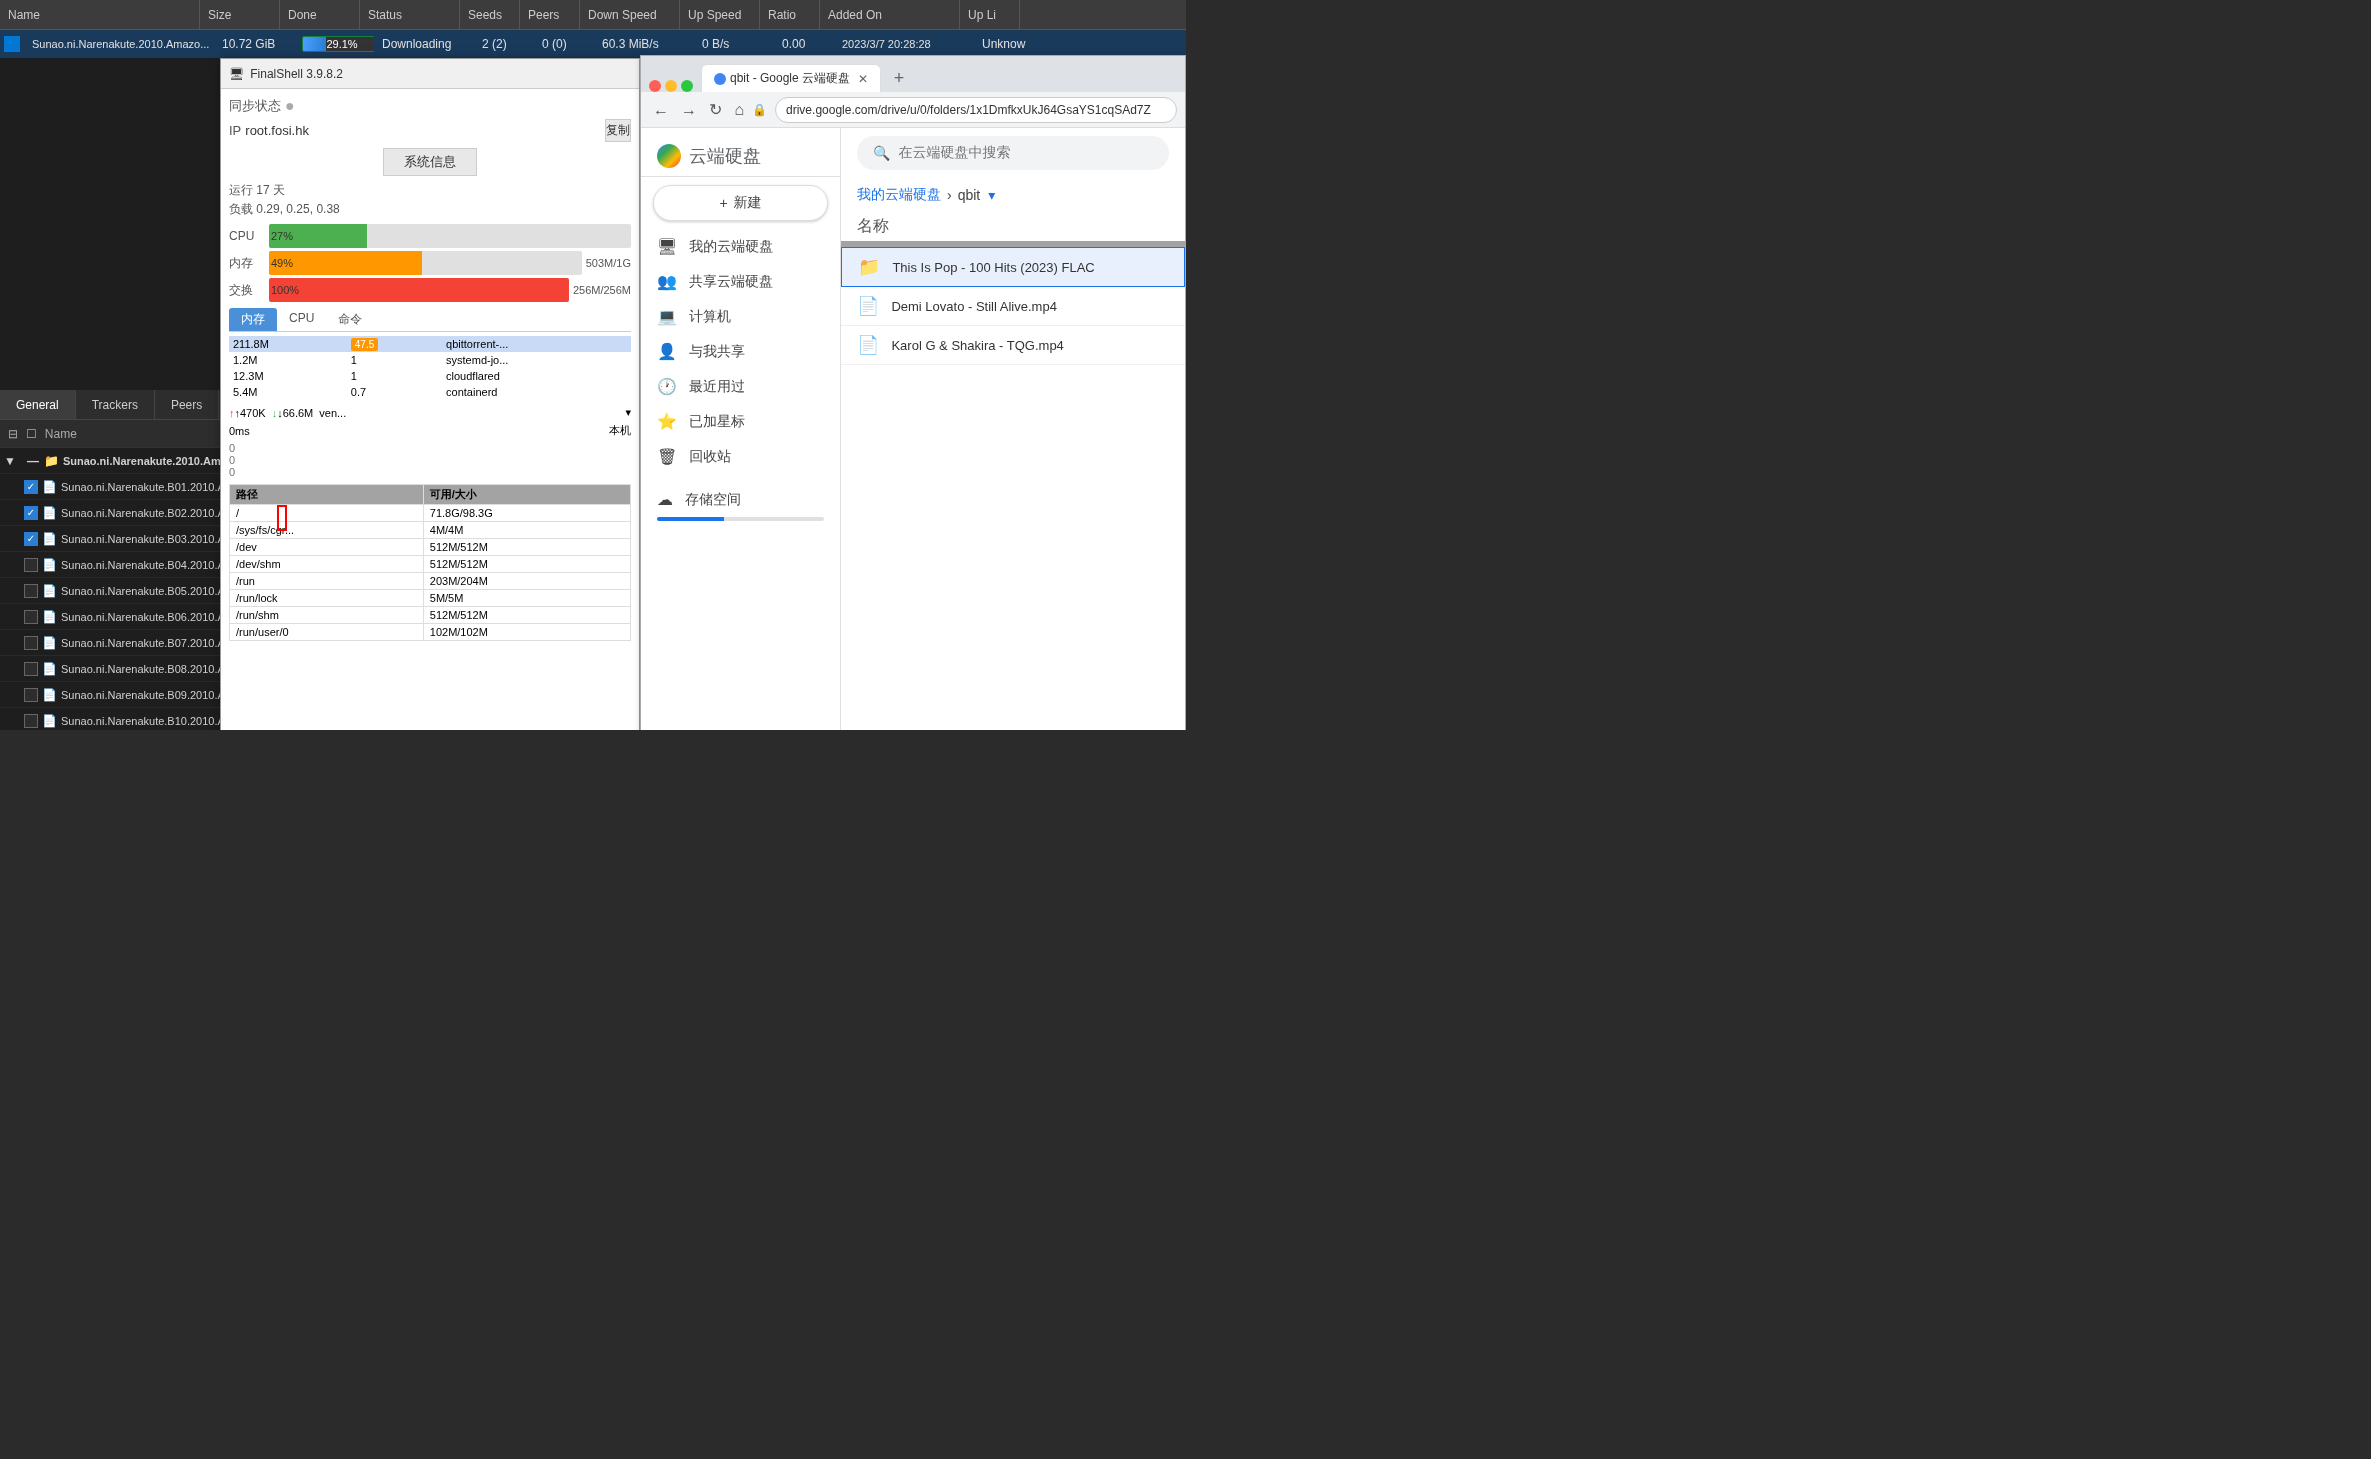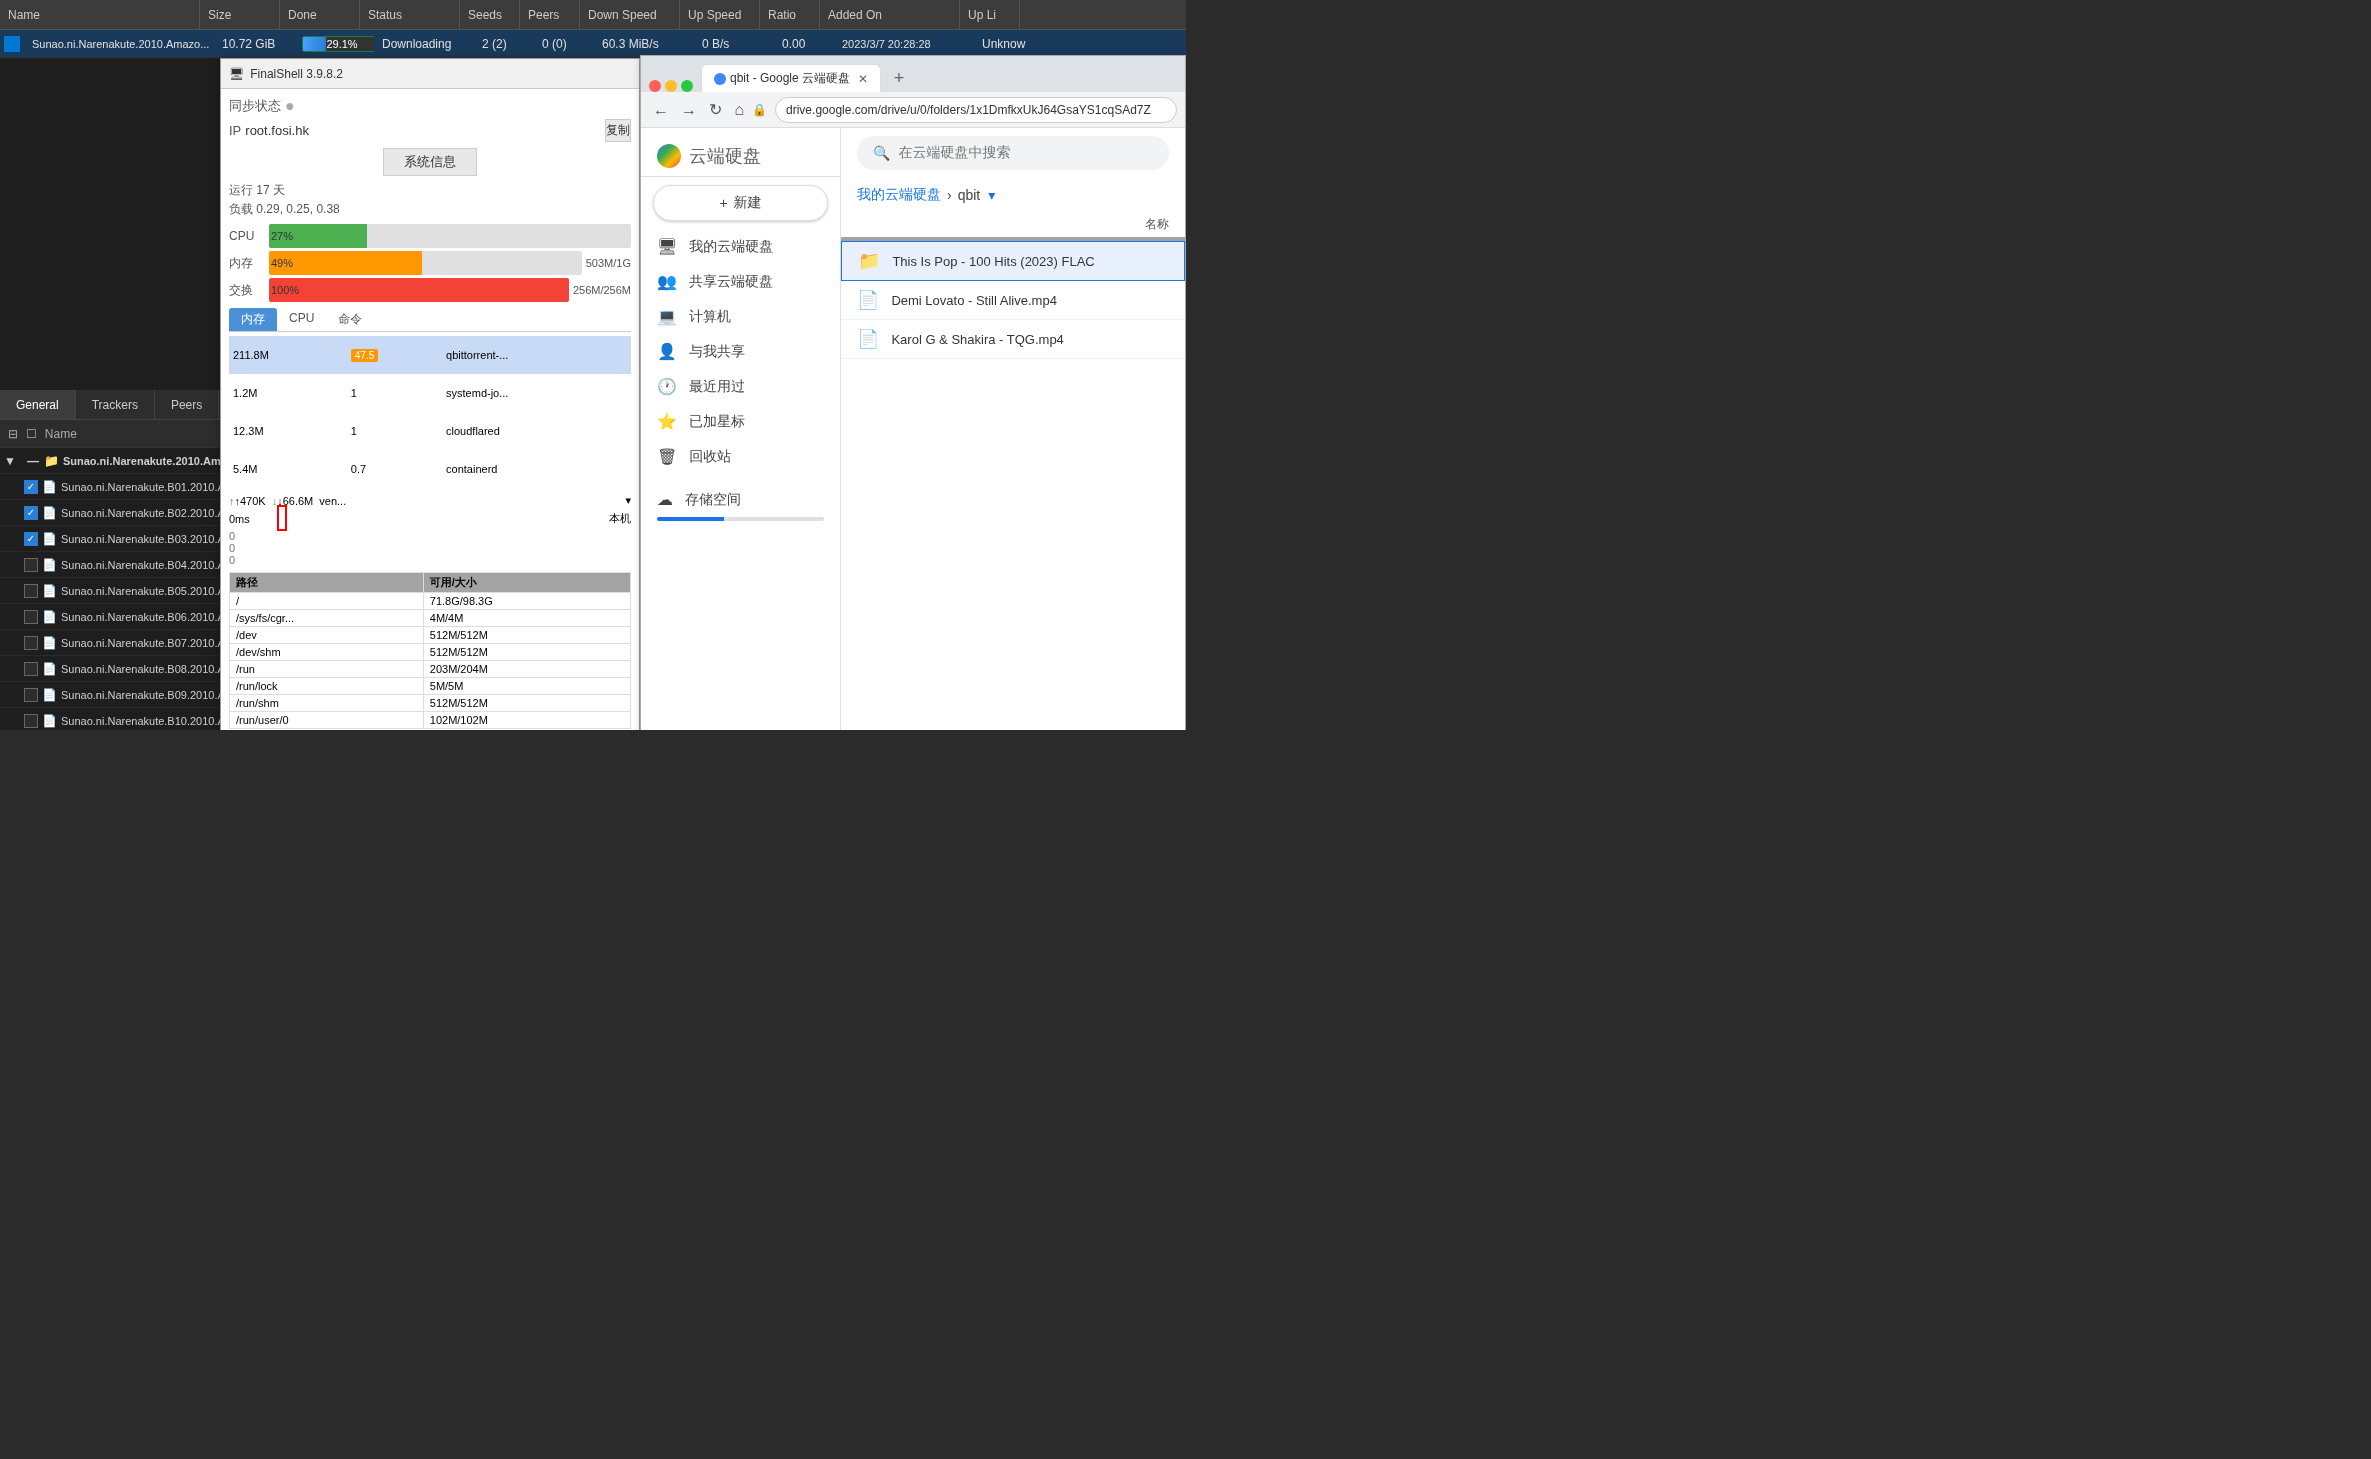--- a/index.html
+++ b/index.html
@@ -228,21 +228,21 @@
       color: #555;
     }
     .proc-tab.active {
       background: #4a90d9;
       color: #fff;
       border-radius: 3px 3px 0 0;
     }
 
     
     .proc-table { width: 100%; font-size: 11px; border-collapse: collapse; }
-    .proc-table td { padding: 13px 4px; }
+    .proc-table td { padding: 2px 4px; }
     .proc-highlight { background: #c8daf5; }
     .proc-badge { background: #ff9800; color: white; padding: 1px 4px; border-radius: 2px; font-size: 10px; }
 
     
     .net-chart {
       height: 80px;
       background: #f8f8f8;
       border: 1px solid #ddd;
       margin: 4px 0;
       position: relative;
@@ -398,24 +398,23 @@
       display: flex;
       align-items: center;
       padding: 8px 16px;
       font-size: 14px;
       color: #444;
       gap: 6px;
     }
     .gdrive-breadcrumb-link { color: #1a73e8; cursor: pointer; }
     .gdrive-col-header {
       padding: 4px 16px;
-      font-size: 12px;
+      font-size: 16px;
       color: #555;
-      border-bottom: 4px solid #a3a3a3;
-      text-align: right;
+      border-bottom: 6px solid #a3a3a3;
     }
     .gdrive-file-row {
       display: flex;
       align-items: center;
       padding: 8px 16px;
       border-bottom: 1px solid #f0f0f0;
       cursor: pointer;
       font-size: 13px;
       color: #333;
     }

